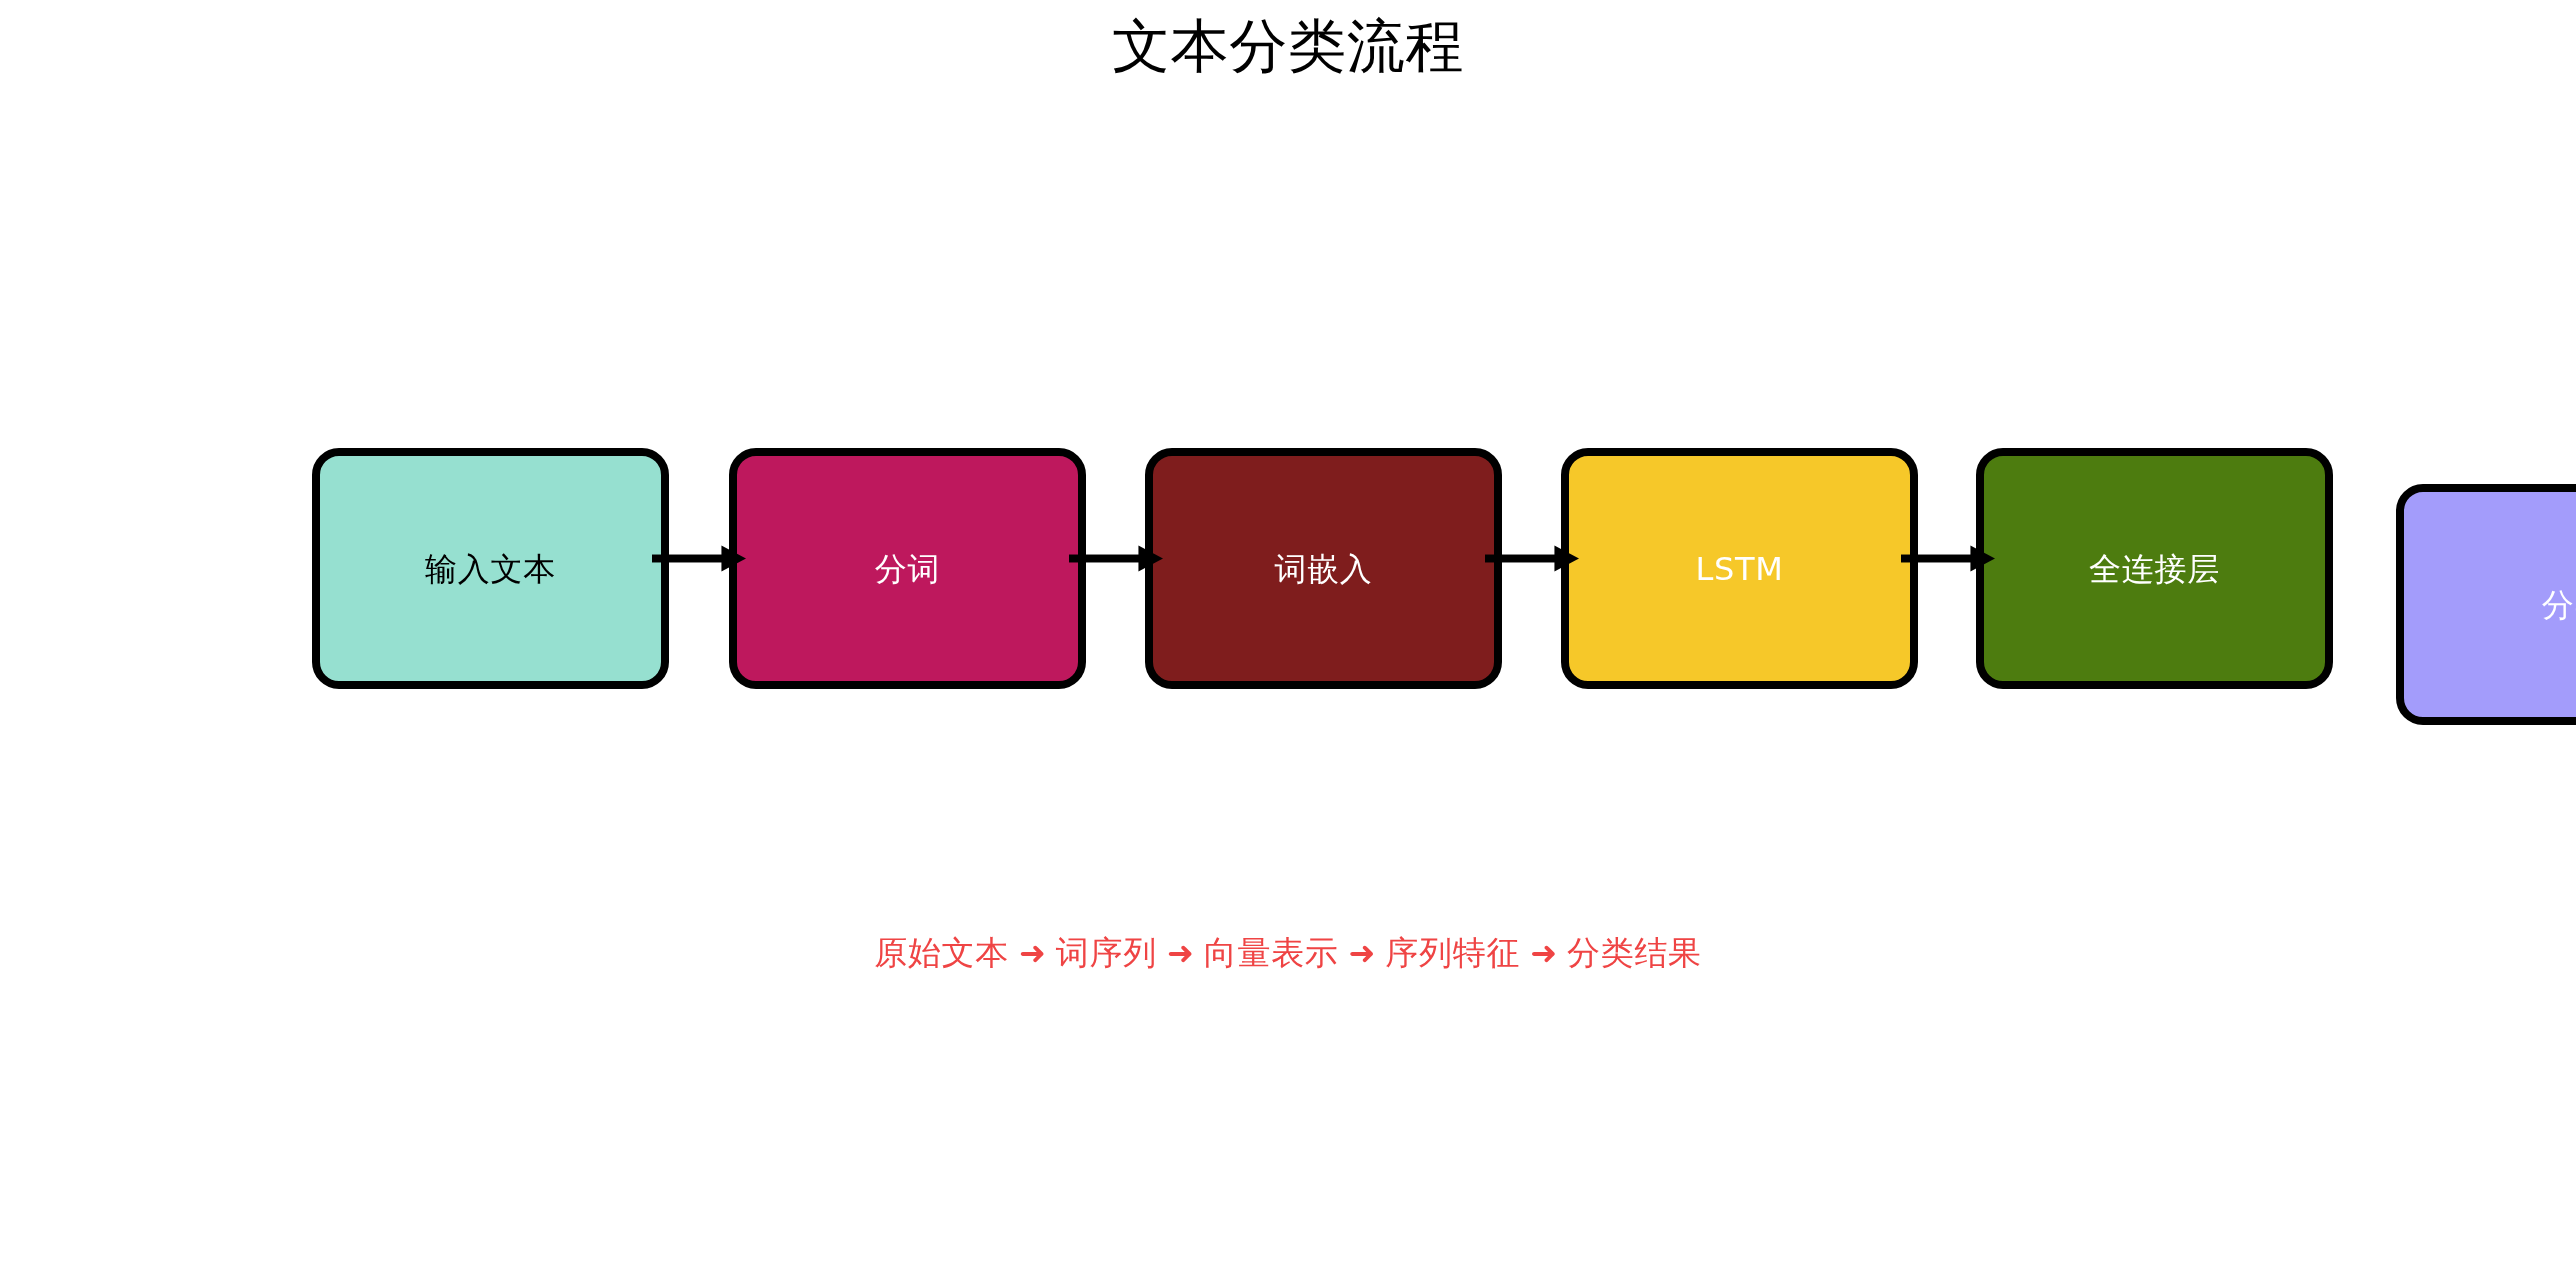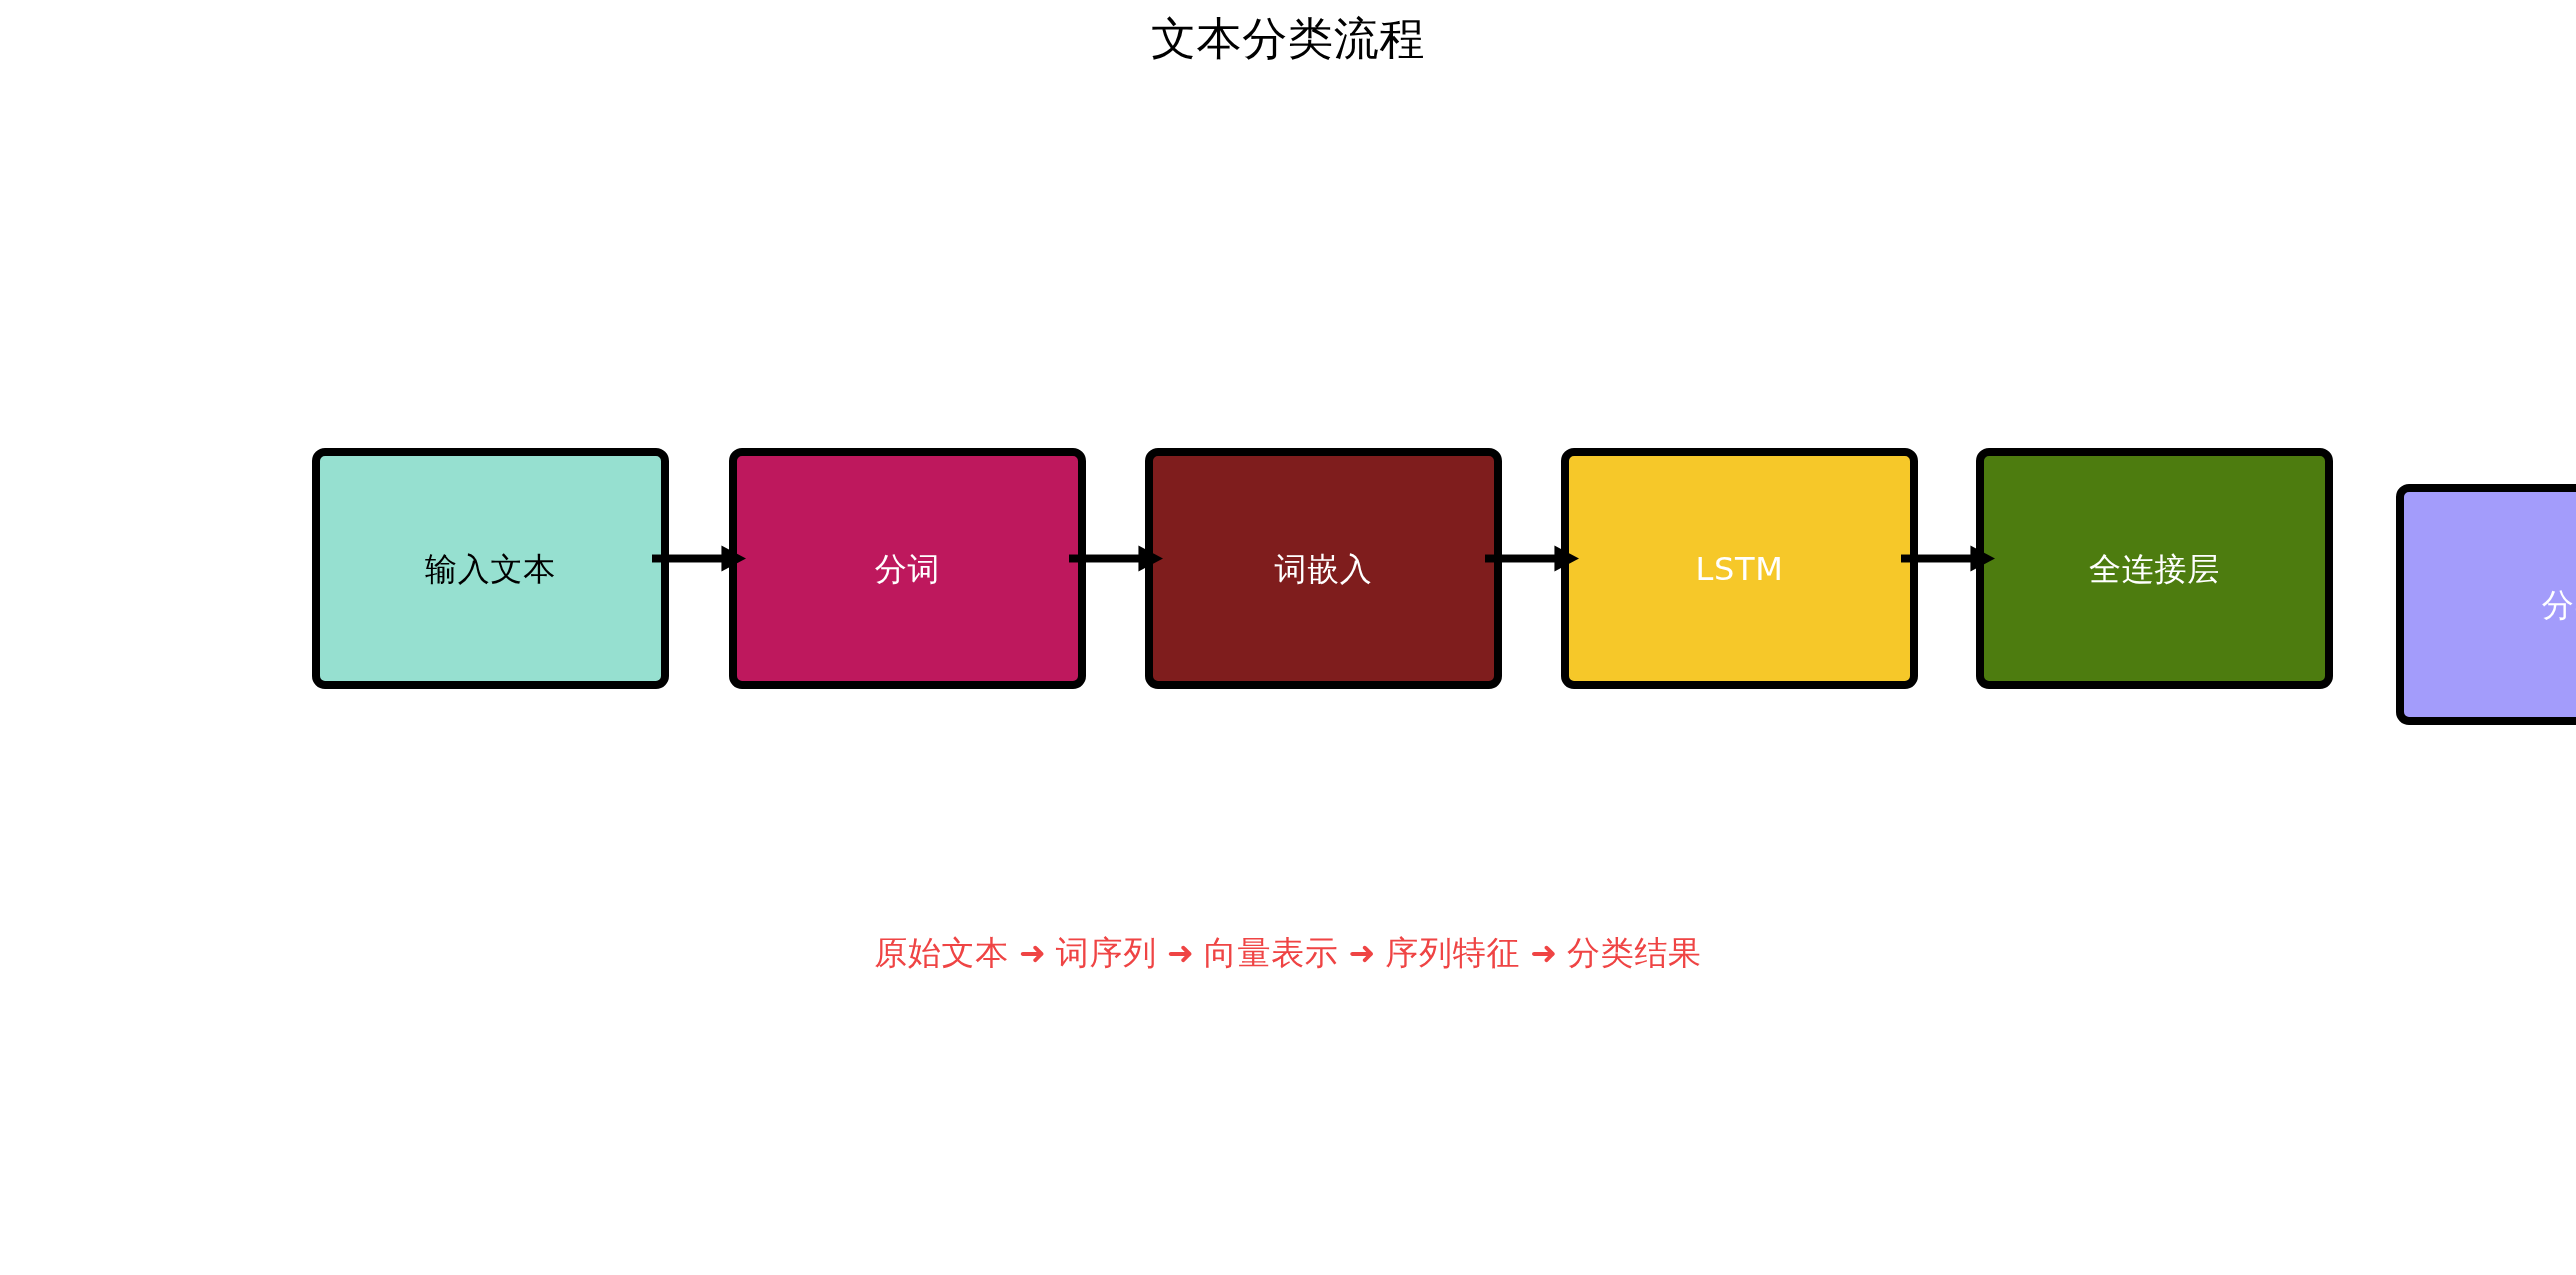--- a/index.html
+++ b/index.html
@@ -23,42 +23,42 @@
     height: 1275px;
   }
 
   
   #diagram-title {
     position: absolute;
     left: 0;
     top: 13px;
     width: 2576px;
     text-align: center;
-    font-size: 45px;
+    font-size: 58px;
     line-height: 1.15;
     color: #000000;
     font-weight: 400;
     letter-spacing: 0.7px;
     white-space: nowrap;
   }
 
   
   #flow-row {
     position: absolute;
     left: 0;
     top: 0;
     width: 2576px;
     height: 1275px;
   }
 
   .flow-node {
     position: absolute;
     box-sizing: border-box;
     border: 8px solid #000000;
-    border-radius: 13px;
+    border-radius: 27px;
     display: flex;
     align-items: center;
     justify-content: center;
   }
 
   .flow-node .node-label {
     font-size: 32px;
     line-height: 1;
     white-space: nowrap;
     letter-spacing: 0.7px;

